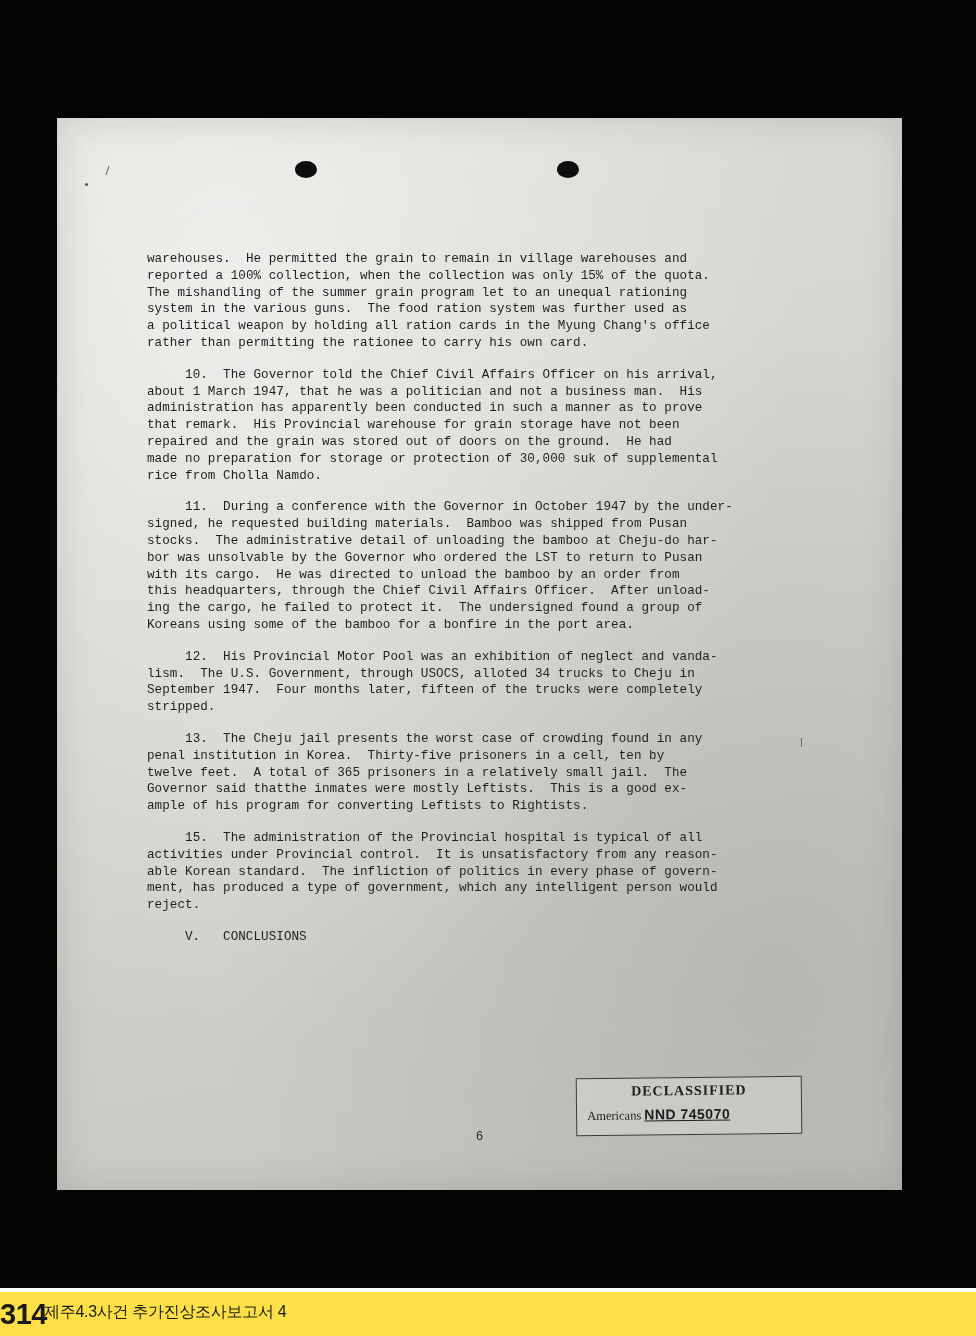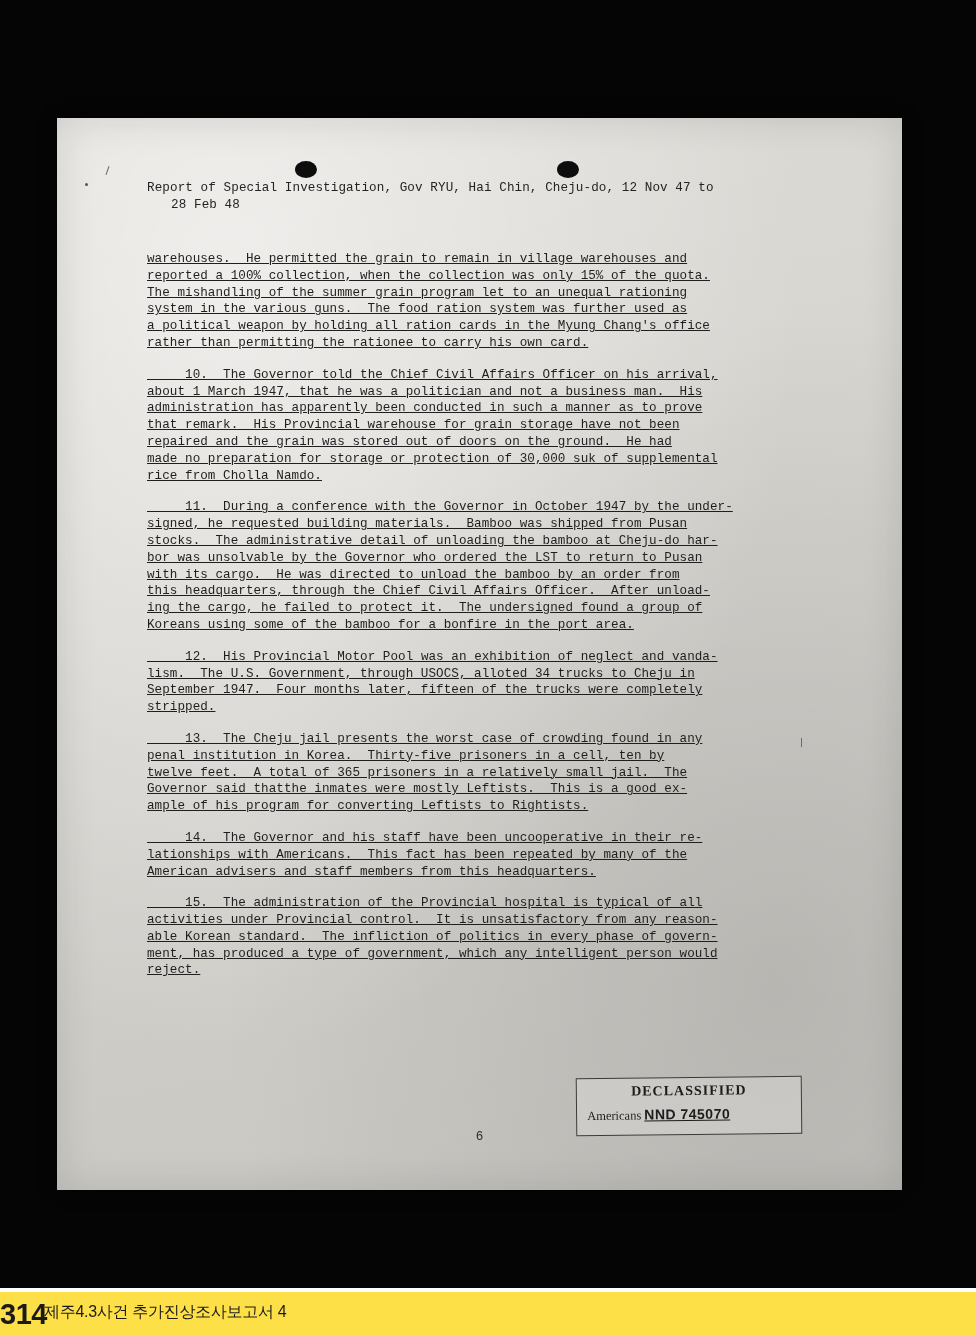--- a/index.html
+++ b/index.html
@@ -79,21 +79,20 @@
 
   .body {
     position: absolute;
     left: 90px;
     top: 133px;
     width: 682px;
     font-size: 12.6px;
     line-height: 16.8px;
     letter-spacing: 0.05px;
     color: #1f1f1f;
-    text-decoration: underline;
   }
   .para {
     margin: 0 0 15px 0;
     white-space: pre-wrap;
   }
   .section-head {
     margin: 0 0 15px 0;
     padding-left: 38px;
     white-space: pre-wrap;
   }
@@ -196,24 +195,20 @@
 
     <div class="punch p1"></div>
     <div class="punch p2"></div>
 
     <div class="mark-dot" style="left:28px; top:65px;"></div>
     <div class="mark-tick" style="left:50px; top:48px; transform:rotate(20deg);"></div>
     <div class="mark-tick" style="left:744px; top:620px;"></div>
 
     <div class="doc-text">
 
-      <div class="header">
-        <div class="line1">Report of Special Investigation, Gov RYU, Hai Chin, Cheju-do, 12 Nov 47 to</div>
-        <div class="line2">28 Feb 48</div>
-      </div>
 
       <div class="body">
         <p class="para">warehouses.  He permitted the grain to remain in village warehouses and
 reported a 100% collection, when the collection was only 15% of the quota.
 The mishandling of the summer grain program let to an unequal rationing
 system in the various guns.  The food ration system was further used as
 a political weapon by holding all ration cards in the Myung Chang's office
 rather than permitting the rationee to carry his own card.</p>
         <p class="para">     10.  The Governor told the Chief Civil Affairs Officer on his arrival,
 about 1 March 1947, that he was a politician and not a business man.  His
@@ -232,28 +227,26 @@
 Koreans using some of the bamboo for a bonfire in the port area.</p>
         <p class="para">     12.  His Provincial Motor Pool was an exhibition of neglect and vanda-
 lism.  The U.S. Government, through USOCS, alloted 34 trucks to Cheju in
 September 1947.  Four months later, fifteen of the trucks were completely
 stripped.</p>
         <p class="para">     13.  The Cheju jail presents the worst case of crowding found in any
 penal institution in Korea.  Thirty-five prisoners in a cell, ten by
 twelve feet.  A total of 365 prisoners in a relatively small jail.  The
 Governor said thatthe inmates were mostly Leftists.  This is a good ex-
 ample of his program for converting Leftists to Rightists.</p>
-        <p class="para">     14.  The Governor and his staff have been uncooperative in their re-
-lationships with Americans.  This fact has been repeated by many of the
-American advisers and staff members from this headquarters.</p>
         <p class="para">     15.  The administration of the Provincial hospital is typical of all
 activities under Provincial control.  It is unsatisfactory from any reason-
 able Korean standard.  The infliction of politics in every phase of govern-
 ment, has produced a type of government, which any intelligent person would
 reject.</p>
+        <p class="section-head">V.   CONCLUSIONS</p>
       </div>
 
       <div class="pagenum">6</div>
 
       <div class="stamp">
         <div class="title">DECLASSIFIED</div>
         <div class="auth">
           <span>Americans</span><span class="authnum">NND 745070</span>
         </div>
       </div>

